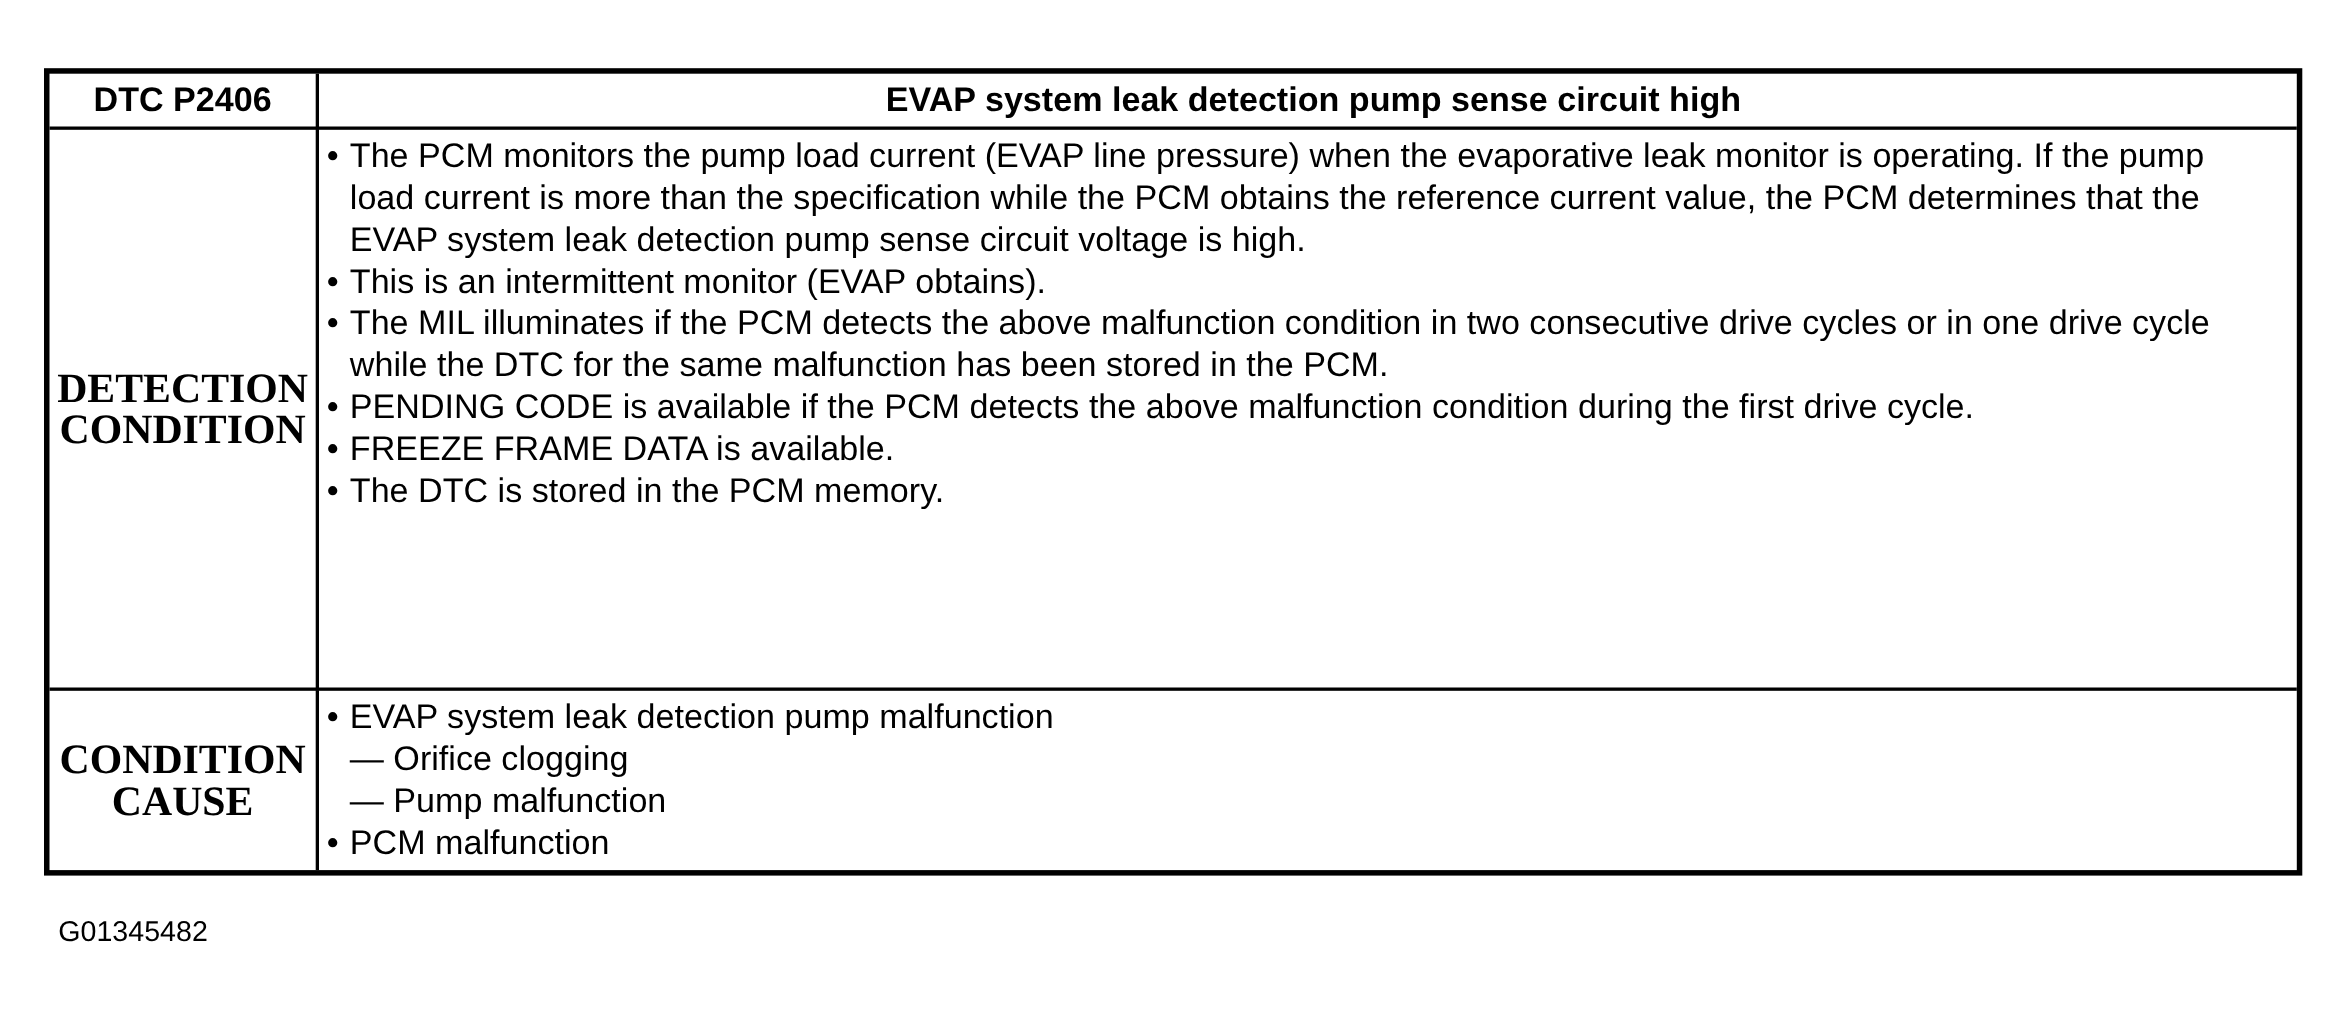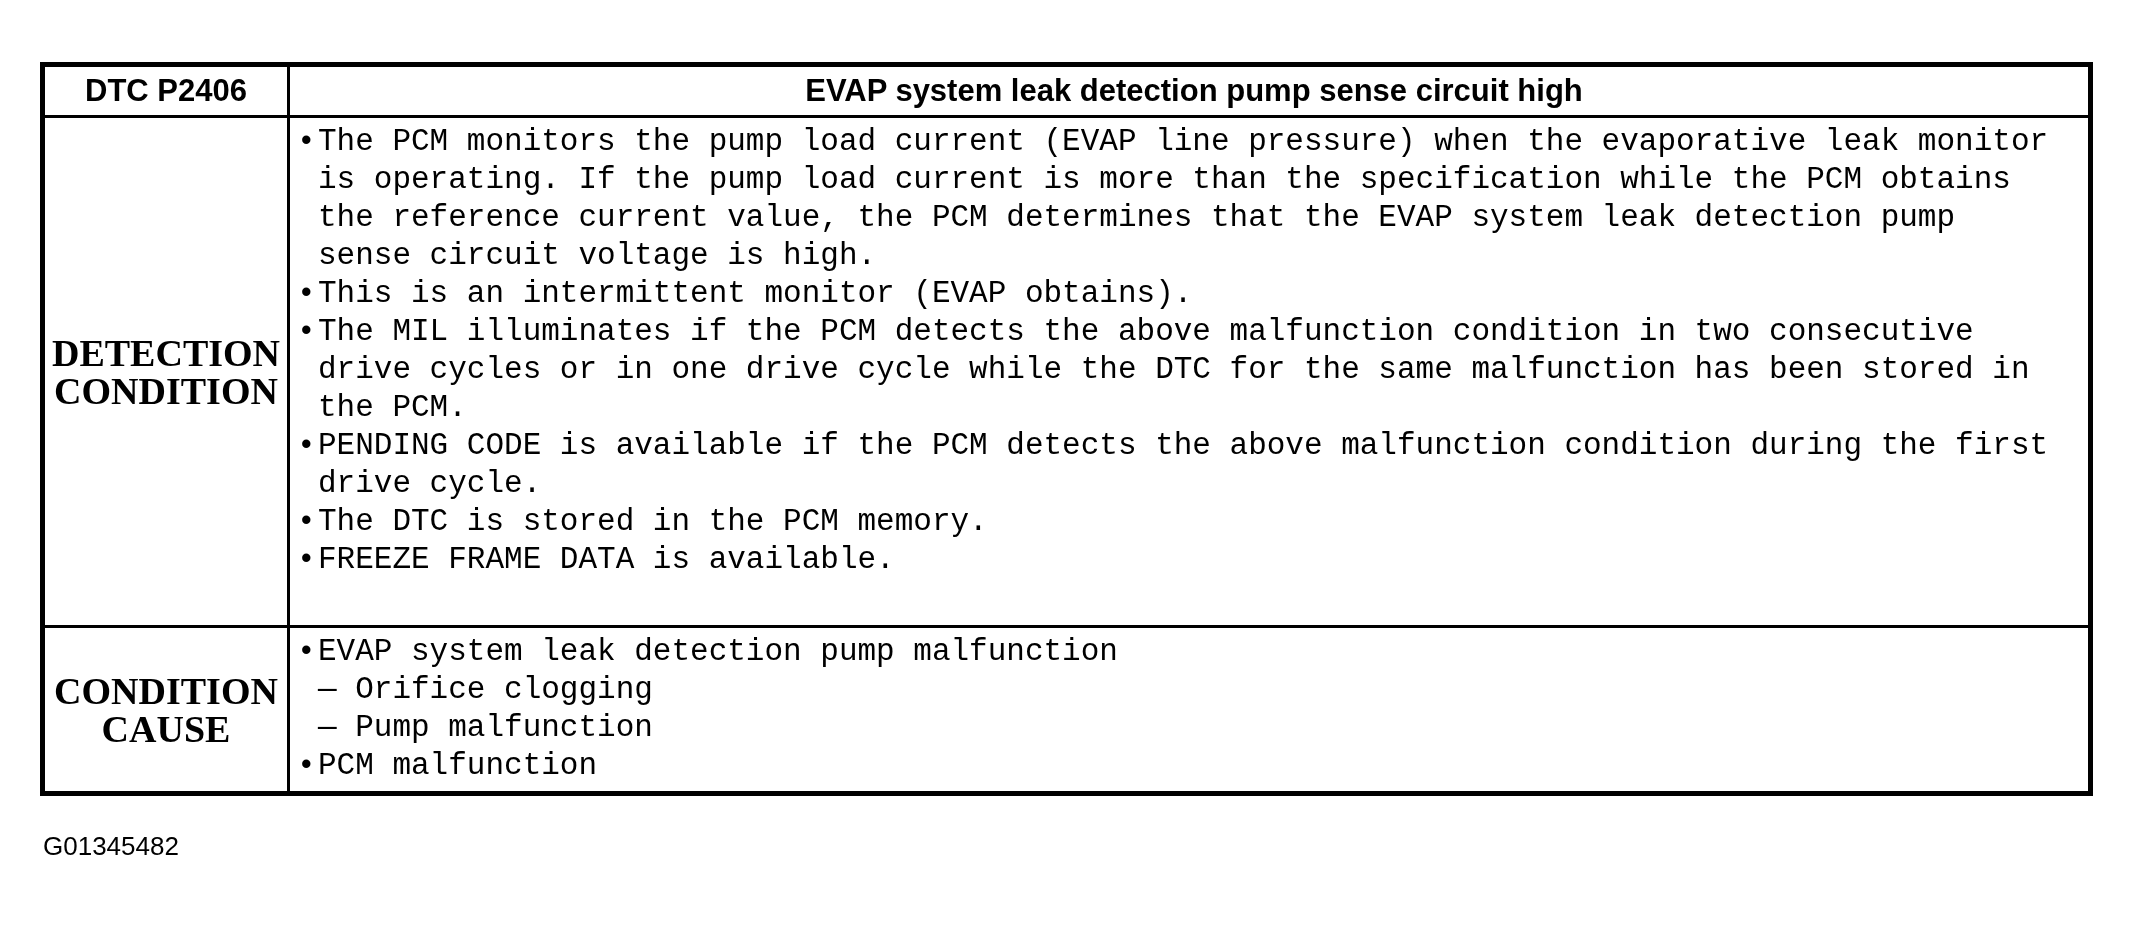--- a/index.html
+++ b/index.html
@@ -70,21 +70,20 @@
   
   .content-cell {
     font-size: 31px;
     line-height: 38px;
     padding: 5px 30px 0 2px;
   }
   ul.bullets {
     list-style: none;
     margin: 0;
     padding: 0;
-    font-family: Liberation Mono, monospace;
   }
   ul.bullets > li {
     position: relative;
     padding-left: 26px;
   }
   ul.bullets > li::before {
     content: "\2022";
     position: absolute;
     left: 5px;
     top: 0;
@@ -94,21 +93,21 @@
     font-size: 32px;
     line-height: 38px;
   }
   .sub-item {
     
   }
 
   
   .figure-id {
     position: absolute;
-    left: 43px;
+    left: 53px;
     top: 831px;
     font-size: 26px;
     line-height: 30px;
   }
 </style>
 </head>
 <body>
 
 <div class="doc-table">
 
@@ -123,22 +122,22 @@
     <span>DETECTION CONDITION</span>
   </div>
   <div class="cell content-cell b-b">
     <ul class="bullets">
       <li>The PCM monitors the pump load current (EVAP line pressure) when the evaporative leak monitor is operating. If the pump load current is more than the specification while the PCM obtains the reference current value, the PCM determines that the EVAP system leak detection pump sense circuit voltage is high.</li>
     </ul>
     <ul class="bullets">
       <li>This is an intermittent monitor (EVAP obtains).</li>
       <li>The MIL illuminates if the PCM detects the above malfunction condition in two consecutive drive cycles or in one drive cycle while the DTC for the same malfunction has been stored in the PCM.</li>
       <li>PENDING CODE is available if the PCM detects the above malfunction condition during the first drive cycle.</li>
+      <li>FREEZE FRAME DATA is available.</li>
       <li>The DTC is stored in the PCM memory.</li>
-      <li>FREEZE FRAME DATA is available.</li>
     </ul>
   </div>
 
   <div class="cell label-cell b-r">
     <span>CONDITION CAUSE</span>
   </div>
   <div class="cell content-cell">
     <ul class="bullets">
       <li>
         <span>EVAP system leak detection pump malfunction</span>

